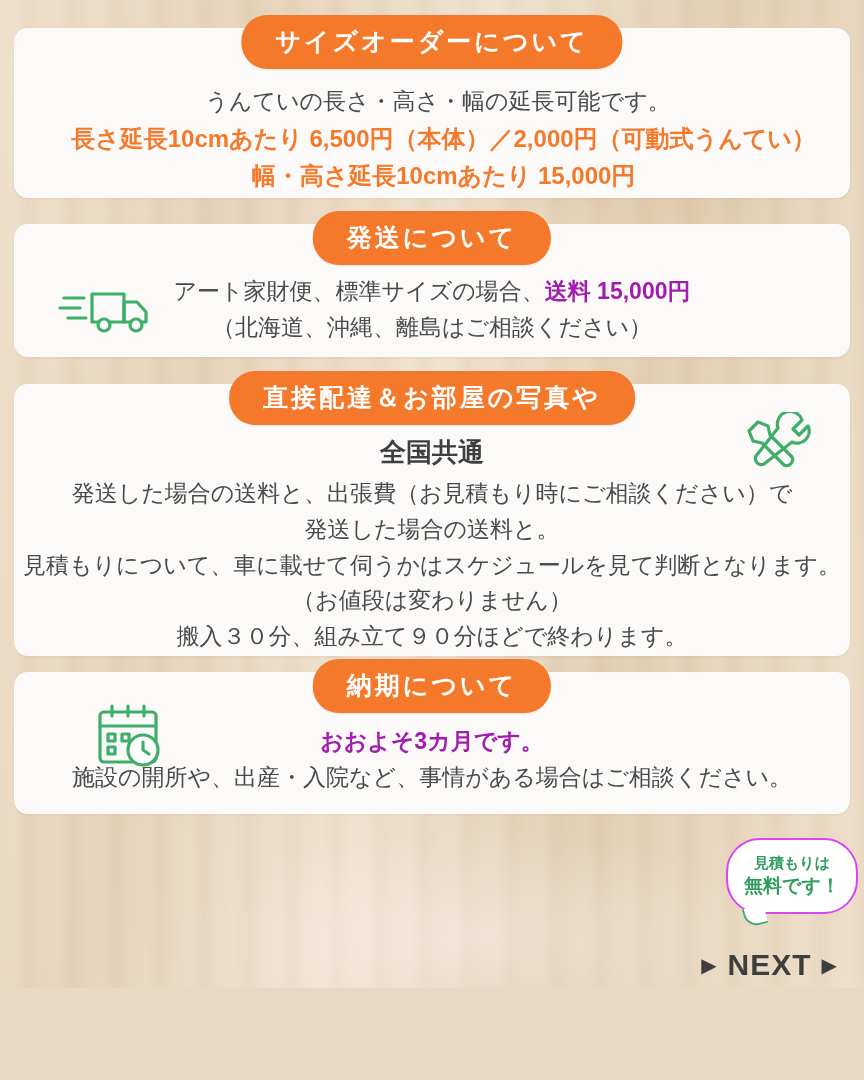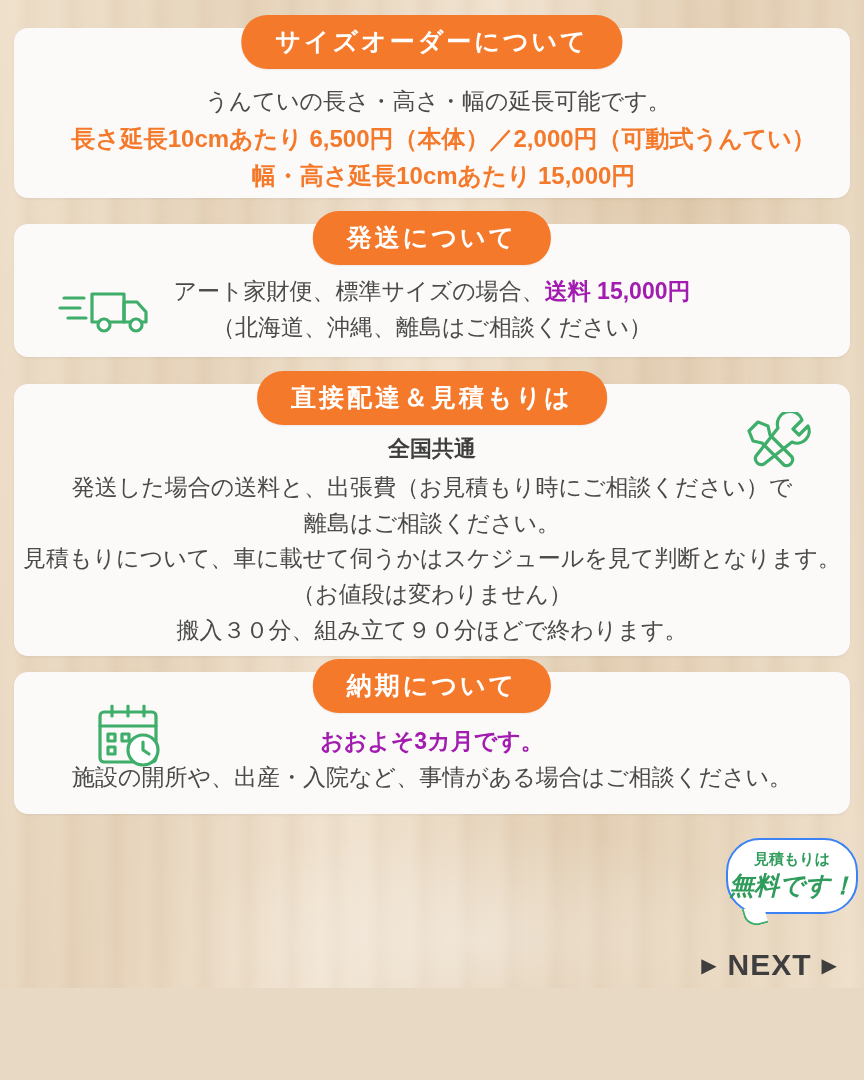--- a/index.html
+++ b/index.html
@@ -90,21 +90,21 @@
 
   
   #sec-ship { top: 224px; height: 133px; }
   #sec-ship .badge { top: -13px; }
   #sec-ship .lines { padding-top: 50px; }
 
   
   #sec-deliver { top: 384px; height: 272px; }
   #sec-deliver .badge { top: -13px; }
   #sec-deliver .lines { padding-top: 48px; }
-  #sec-deliver .sub { font-weight: bold; color: #3e3e3e; font-size: 22px; margin-bottom: 4px; }
+  #sec-deliver .sub { font-weight: bold; color: #3e3e3e; font-size: 26px; margin-bottom: 4px; }
 
   
   #sec-lead { top: 672px; height: 142px; }
   #sec-lead .badge { top: -13px; }
   #sec-lead .lines { padding-top: 52px; }
 
   
   #sec-quote { top: 828px; height: 220px; }
   #sec-quote .badge { top: -13px; }
   #sec-quote .lines { padding-top: 56px; }
@@ -113,33 +113,33 @@
   .icon-tools { position: absolute; right: 36px; top: 28px; }
   .icon-cal   { position: absolute; left: 74px; top: 28px; }
 
   .bubble {
     position: absolute;
     right: 6px;
     top: 838px;
     width: 128px;
     height: 72px;
     background: #ffffff;
-    border: 2px solid #3b82f6;
+    border: 2px solid #d946ef;
     border-radius: 34px 34px 34px 34px;
     color: #2f9c5c;
     font-weight: bold;
     font-size: 15px;
     line-height: 1.35;
     display: flex;
     flex-direction: column;
     align-items: center;
     justify-content: center;
     text-align: center;
   }
-  .bubble .big { font-size: 25px; font-style: italic; }
+  .bubble .big { font-size: 19px; }
   .bubble::after {
     content: "";
     position: absolute;
     left: 16px;
     bottom: -14px;
     width: 20px;
     height: 18px;
     background: #ffffff;
     border-left: 2px solid #3fae6a;
     border-bottom: 2px solid #3fae6a;
@@ -193,33 +193,33 @@
     </div>
     <div class="lines">
       <div class="body-text">
         <span>アート家財便、標準サイズの場合、</span><span class="orange">送料 15,000円</span>
       </div>
       <div class="body-text">（北海道、沖縄、離島はご相談ください）</div>
     </div>
   </div>
 
   <div class="card" id="sec-deliver">
-    <div class="badge">直接配達＆見積もりは</div>
+    <div class="badge">直接配達＆お部屋の写真や</div>
     <div class="icon-tools">
       <svg width="68" height="62" viewBox="0 0 68 62" fill="none">
         <g stroke="#3fae6a" stroke-width="3.2" stroke-linecap="round" stroke-linejoin="round">
           <path d="M12 10 l10 4 l2 9 l22 22 a6 6 0 0 1 -8 8 L16 31 l-9 -2 l-4 -10 z" fill="none"></path>
           <path d="M58 8 l-9 9 l6 6 l9 -9 a12 12 0 0 1 -16 16 L20 52 a6 6 0 0 1 -8 -8 l22 -28 a12 12 0 0 1 24 -8 z" fill="none" transform="translate(-2,0)"></path>
         </g>
       </svg>
     </div>
     <div class="lines">
       <div class="body-text sub">全国共通</div>
       <div class="body-text">発送した場合の送料と、出張費（お見積もり時にご相談ください）で</div>
-      <div class="body-text">離島はご相談ください。</div>
+      <div class="body-text">発送した場合の送料と。</div>
       <div class="body-text">見積もりについて、車に載せて伺うかはスケジュールを見て判断となります。</div>
       <div class="body-text">（お値段は変わりません）</div>
       <div class="body-text">搬入３０分、組み立て９０分ほどで終わります。</div>
     </div>
   </div>
 
   <div class="card" id="sec-lead">
     <div class="badge">納期について</div>
     <div class="icon-cal">
       <svg width="86" height="74" viewBox="0 0 86 74" fill="none">

